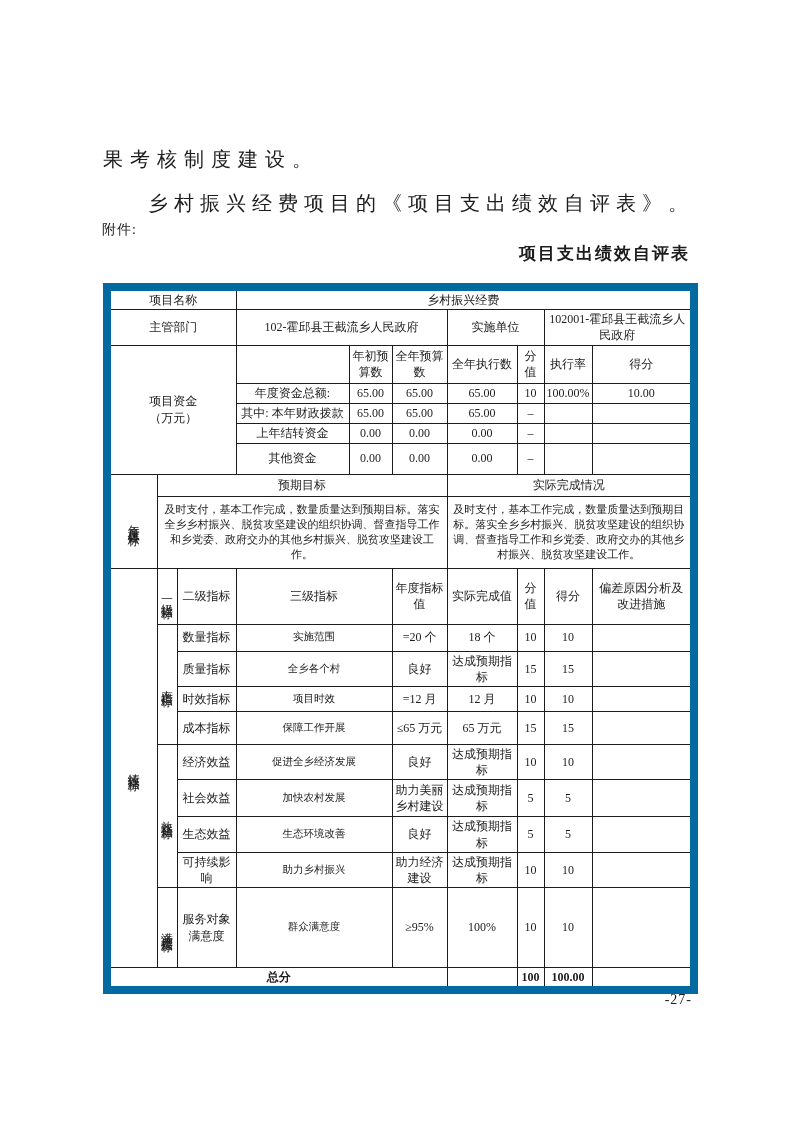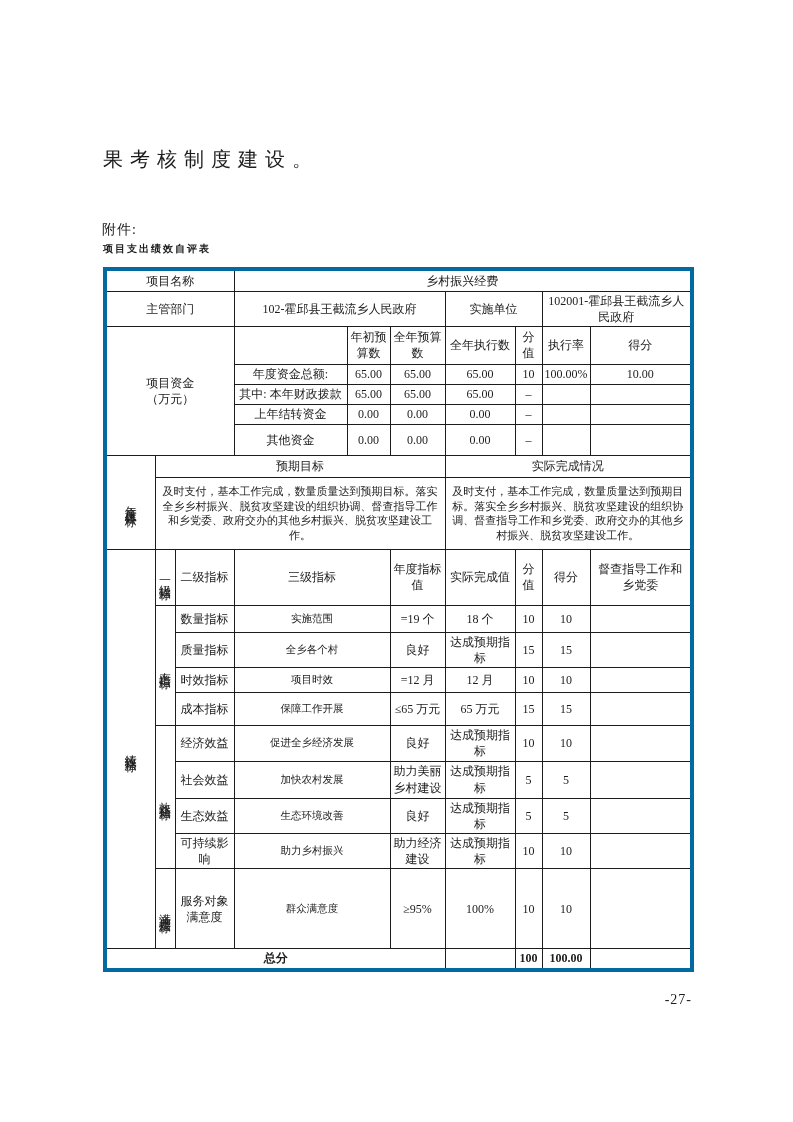--- a/index.html
+++ b/index.html
@@ -18,31 +18,31 @@
   .para2{
     position:absolute;left:148px;top:190px;
     font-size:20px;letter-spacing:6px;white-space:nowrap;
   }
   .attach{
     position:absolute;left:102px;top:221px;
     font-size:14px;letter-spacing:1px;
   }
   .tbl-title{
     position:absolute;left:103px;top:242px;width:587px;
-    text-align:left;font-size:10px;font-weight:bold;letter-spacing:2px;
+    text-align:right;font-size:17px;font-weight:bold;letter-spacing:2px;
   }
   .tbl-subtitle{
     position:absolute;left:83px;top:263px;width:587px;
     text-align:center;font-size:11.5px;letter-spacing:1px;
   }
   table.main{
-    position:absolute;left:103px;top:267px;
+    position:absolute;left:103px;top:283px;
     width:587px;table-layout:fixed;
     border-collapse:collapse;
-    border:4px solid #0369a1;
+    border:8px solid #0369a1;
     font-size:12px;
   }
   table.main td{
     border:1px solid #1c1c1c;
     padding:1px 2px;
     vertical-align:middle;
     text-align:center;
     overflow:hidden;
     line-height:1.35;
   }
@@ -69,20 +69,21 @@
     position:absolute;right:101px;top:992px;
     font-size:14px;letter-spacing:1px;
   }
 </style>
 </head>
 <body>
 
 <div class="page">
 
   <div class="para1">果考核制度建设。</div>
+  <div class="para2">乡村振兴经费项目的《项目支出绩效自评表》。</div>
   <div class="attach">附件:</div>
   <div class="tbl-title">项目支出绩效自评表</div>
 
   <table class="main">
     <colgroup>
       <col style="width:50px">
         <col style="width:20px">
         <col style="width:59px">
       <col style="width:113px">
         <col style="width:43px">
@@ -174,30 +175,30 @@
       </td>
       <td>
         <div class="vtext">一级指标</div>
       </td>
       <td class="tight">二级指标</td>
       <td colspan="2">三级指标</td>
       <td class="tight">年度指标值</td>
       <td class="tight">实际完成值</td>
       <td class="tight">分值</td>
       <td>得分</td>
-      <td>督查指导工作和乡党委</td>
+      <td>偏差原因分析及改进措施</td>
     </tr>
 
     <tr class="r11">
       <td rowspan="4">
         <div class="vtext">产出指标</div>
       </td>
       <td class="tight">数量指标</td>
       <td colspan="2" class="lvl3">实施范围</td>
-      <td>=19 个</td>
+      <td>=20 个</td>
       <td>18 个</td>
       <td>10</td>
       <td>10</td>
       <td></td>
     </tr>
     <tr class="r12">
       <td class="tight">质量指标</td>
       <td colspan="2" class="lvl3">全乡各个村</td>
       <td>良好</td>
       <td class="tight">达成预期指标</td>

